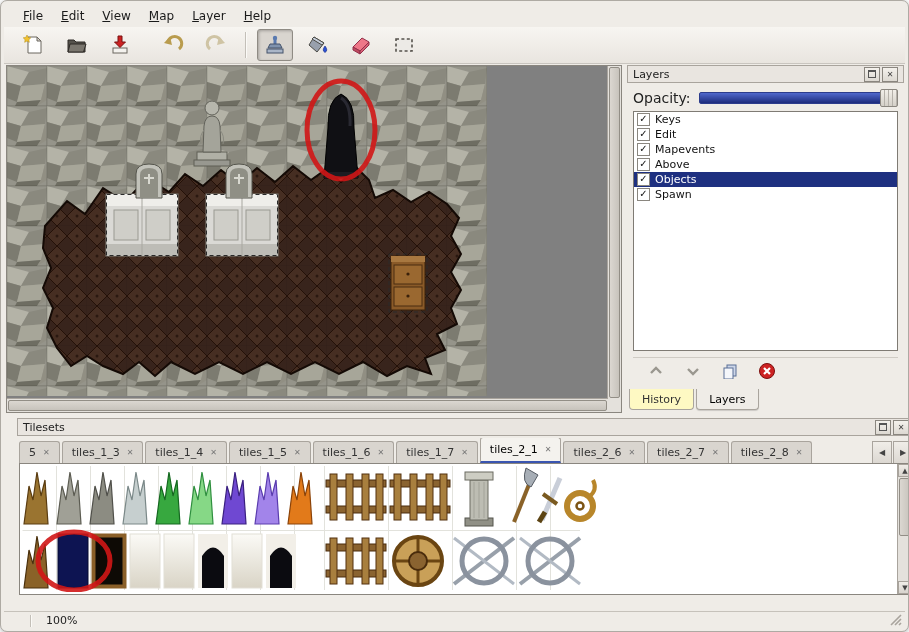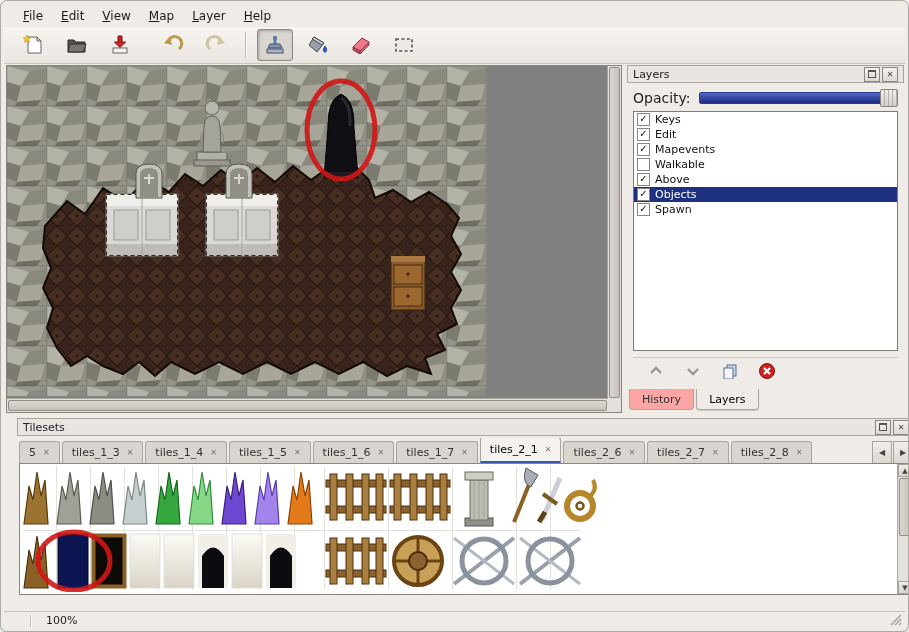--- a/index.html
+++ b/index.html
@@ -37,21 +37,21 @@
   .slider-handle{position:absolute;right:-1px;top:-4px;width:16px;height:16px;border:1px solid #8a867f;border-radius:2px;background:repeating-linear-gradient(90deg,rgba(0,0,0,0) 0 3px,#b5b1aa 3px 4px),linear-gradient(#f2efe9,#d4d0c8);}
   .layer-list{position:absolute;top:46px;left:6px;right:6px;height:238px;background:#fff;border:1px solid #7f7b74;overflow:hidden;font-size:11px;color:#111;}
   .layer-row{display:flex;align-items:center;height:15px;padding-left:3px;gap:5px;cursor:pointer;}
   .layer-row.selected{background:#1e3080;color:#fff;}
   .checkbox{width:11px;height:11px;background:#fff;border:1px solid #8a867f;display:inline-flex;align-items:center;justify-content:center;font-size:10px;color:#111;flex:none;cursor:pointer;}
   .checkbox .mark{display:none;margin-top:-2px;}
   .checkbox.checked .mark{display:block;}
   .layer-tools{position:absolute;left:6px;right:6px;top:292px;height:26px;display:flex;align-items:center;gap:15px;padding-left:12px;border-top:1px solid #cfcbc4;}
   .ltool{width:22px;height:20px;display:flex;align-items:center;justify-content:center;cursor:pointer;}
   .panel-tabs{position:absolute;left:2px;bottom:0;height:24px;display:flex;align-items:flex-start;}
-  .ptab{padding:4px 12px 3px;font-size:11px;background:#fca5a5;border:1px solid #a9a49d;border-top:none;margin-right:2px;border-radius:0 0 4px 4px;color:#333;cursor:pointer;}
+  .ptab{padding:4px 12px 3px;font-size:11px;background:#fef9c3;border:1px solid #a9a49d;border-top:none;margin-right:2px;border-radius:0 0 4px 4px;color:#333;cursor:pointer;}
   .ptab.active{background:#efece7;color:#000;box-shadow:0 1px 1px rgba(0,0,0,.15);}
 
   
   .tilesets-panel{position:absolute;left:2px;top:417px;width:898px;height:193px;margin-left:14px;}
   .ts-tabs{position:absolute;top:20px;left:2px;right:42px;height:25px;display:flex;align-items:flex-end;overflow:hidden;}
   .ts-tab{display:flex;align-items:center;gap:7px;height:21px;padding:0 9px;background:#d9d5cf;border:1px solid #a9a49d;border-bottom:none;margin-right:2px;font-size:11px;color:#333;border-radius:3px 3px 0 0;white-space:nowrap;cursor:pointer;}
   .ts-tab.active{background:#f4f2ee;height:23px;color:#000;border-bottom:2px solid #3a55b0;}
   .tab-close{font-size:8px;color:#777;cursor:pointer;}
   .ts-scroller{position:absolute;right:2px;top:23px;display:flex;}
   .scroller-btn{width:18px;height:21px;border:1px solid #a9a49d;background:linear-gradient(#f0ede8,#dcd8d2);font-size:8px;display:flex;align-items:center;justify-content:center;margin-left:1px;color:#444;cursor:pointer;}
@@ -253,24 +253,20 @@
           </span>
         <span>Edit</span>
       </div>
       <div class="layer-row">
         <span class="checkbox checked">
             <span class="mark">✓</span>
           </span>
         <span>Mapevents</span>
       </div>
       <div class="layer-row">
-        <span class="checkbox"></span>
-        <span>Walkable</span>
-      </div>
-      <div class="layer-row">
         <span class="checkbox checked">
             <span class="mark">✓</span>
           </span>
         <span>Above</span>
       </div>
       <div class="layer-row selected">
         <span class="checkbox checked">
             <span class="mark">✓</span>
           </span>
         <span>Objects</span>

